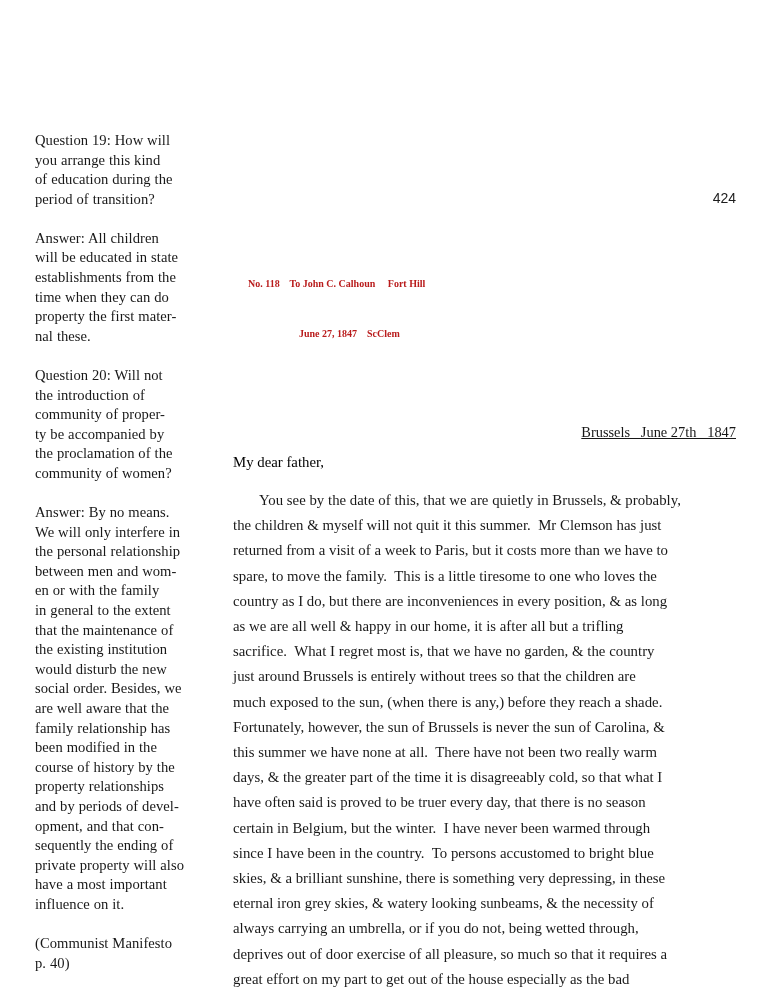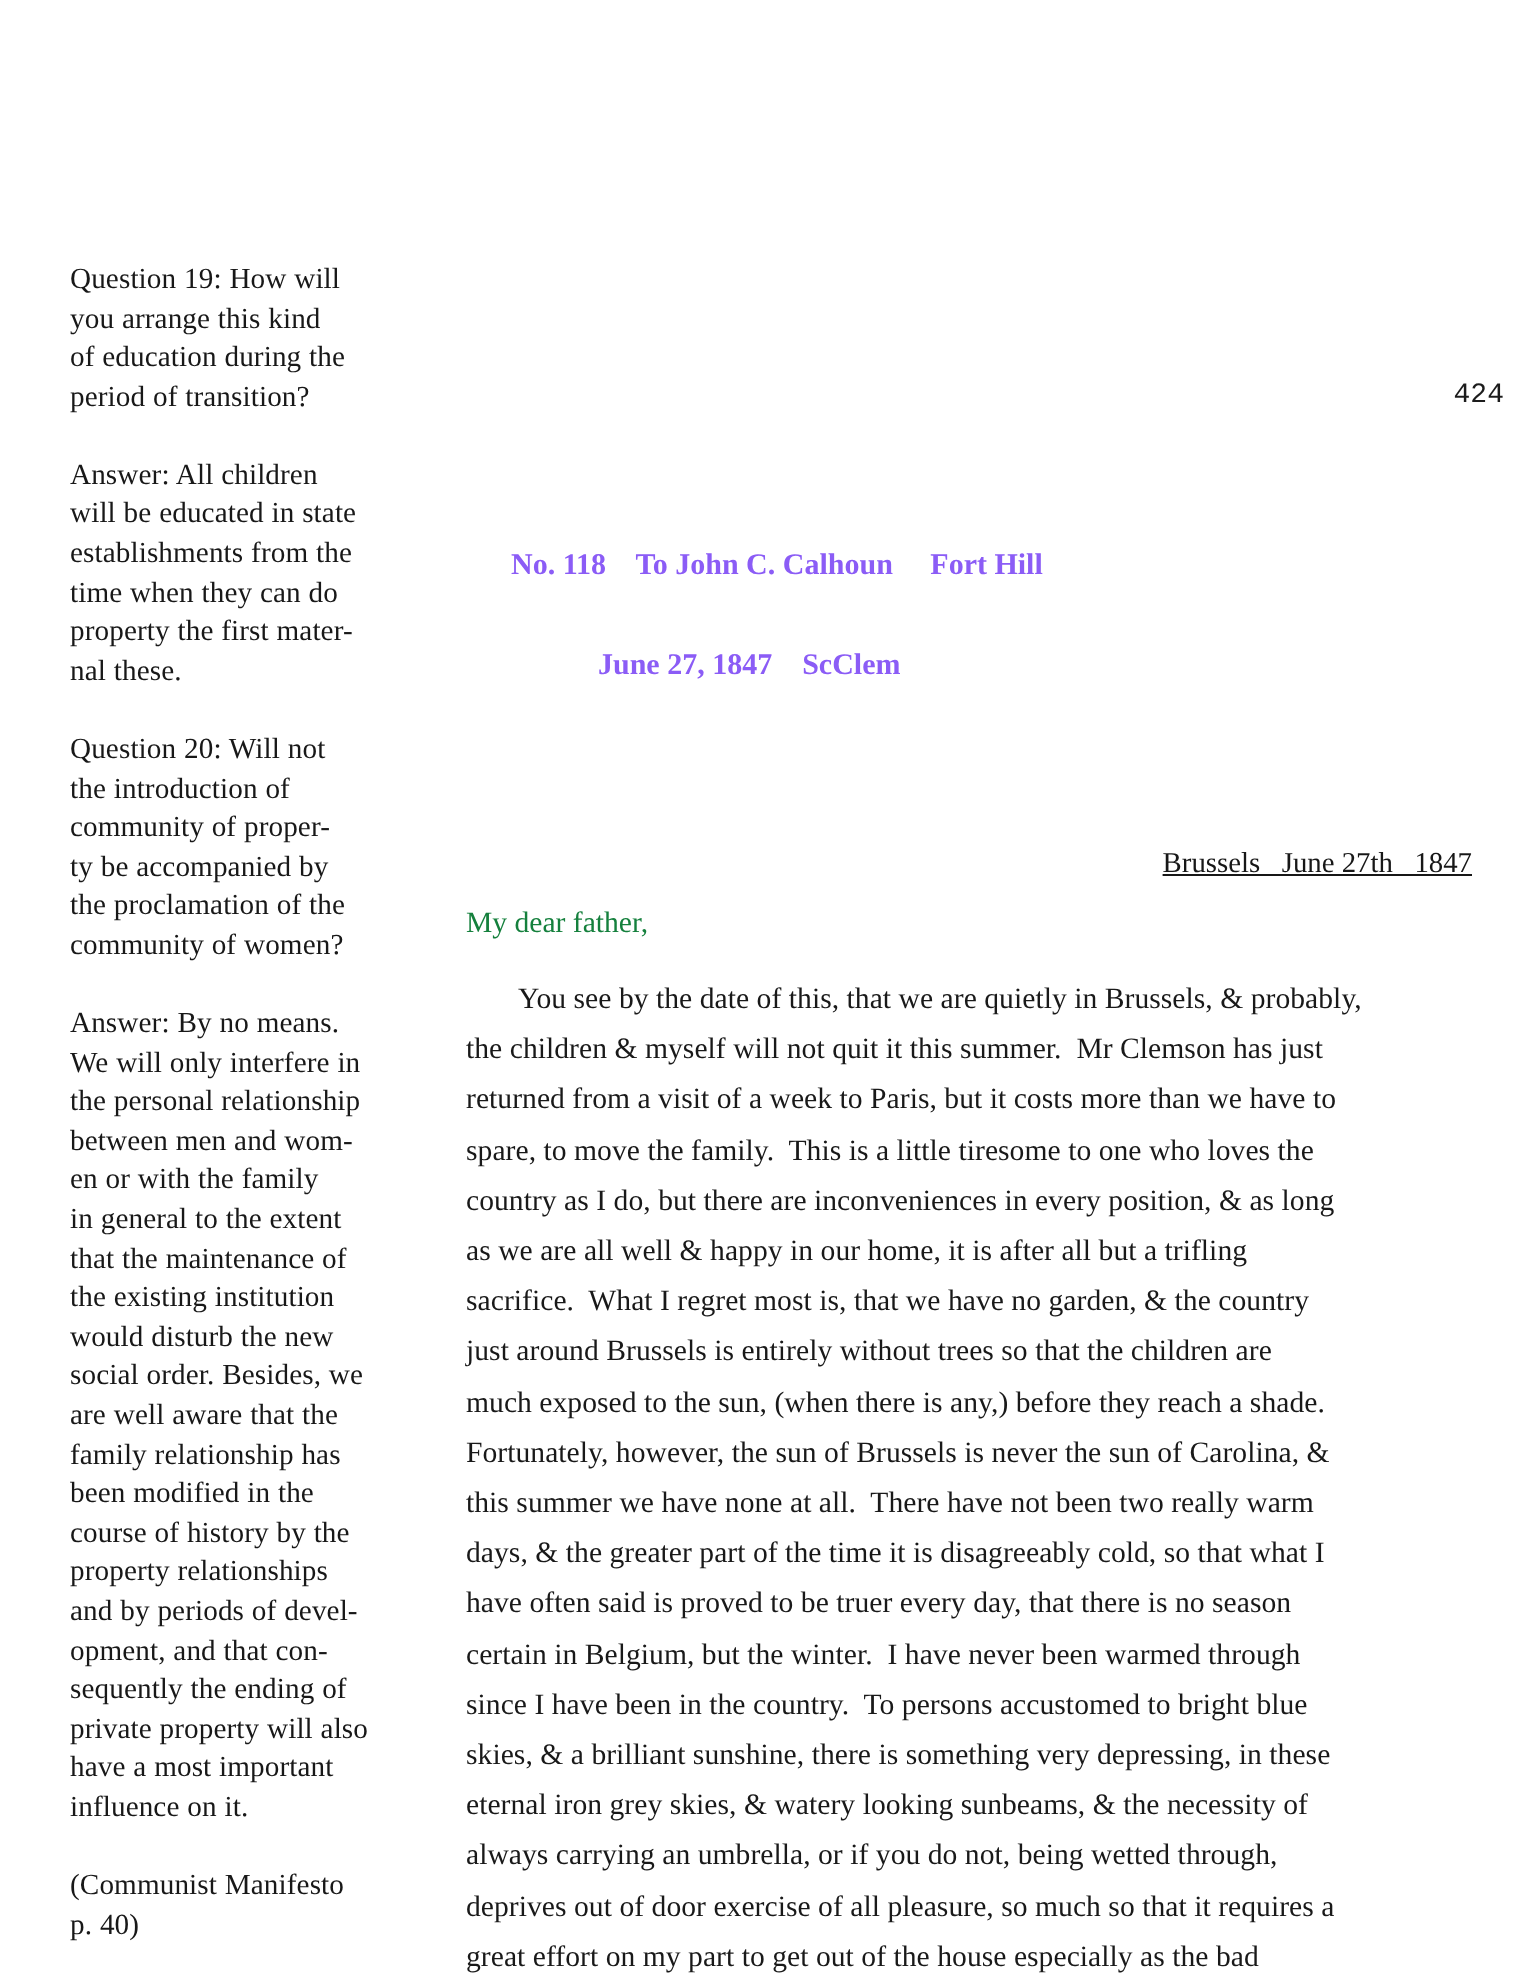--- a/index.html
+++ b/index.html
@@ -39,43 +39,43 @@
     margin: 0 0 19.5px 0;
     letter-spacing: 0.05px;
     word-spacing: 0.2px;
   }
   .margin-block:last-child { margin-bottom: 17px; }
   .margin-line { display: block; white-space: pre; }
 
   
   .folio {
     position: absolute;
-    left: 16px;
+    left: 0;
     top: 190px;
     width: 736px;
     text-align: right;
     font-size: 14px;
     line-height: 16px;
     color: #1c1c1c;
-    font-family: Liberation Mono, monospace;
+    font-family: Liberation Sans, sans-serif;
   }
 
   
   .letter {
     position: absolute;
     left: 233px;
     top: 246px;
     width: 508px;
   }
 
   .doc-heading {
     font-weight: bold;
-    font-size: 15px;
+    font-size: 10px;
     line-height: 25px;
-    color: #8b5cf6;
+    color: #b91c1c;
     margin: 0;
     white-space: pre;
     font-family: "Liberation Serif", "DejaVu Serif", serif;
   }
   .doc-heading .heading-line-2 {
     display: block;
     padding-left: 66px;
   }
 
   .dateline {
@@ -86,21 +86,21 @@
     line-height: 20px;
     white-space: pre;
     color: #171717;
     text-decoration: underline;
   }
 
   .salutation {
     margin: 8px 0 0 0;
     font-size: 14.8px;
     line-height: 25px;
-    color: #15803d;
+    color: #000000;
   }
 
   .body-para {
     margin: 0;
     font-size: 14.8px;
     line-height: 25.2px;
     color: #191919;
     letter-spacing: 0.02px;
   }
   .body-line {

